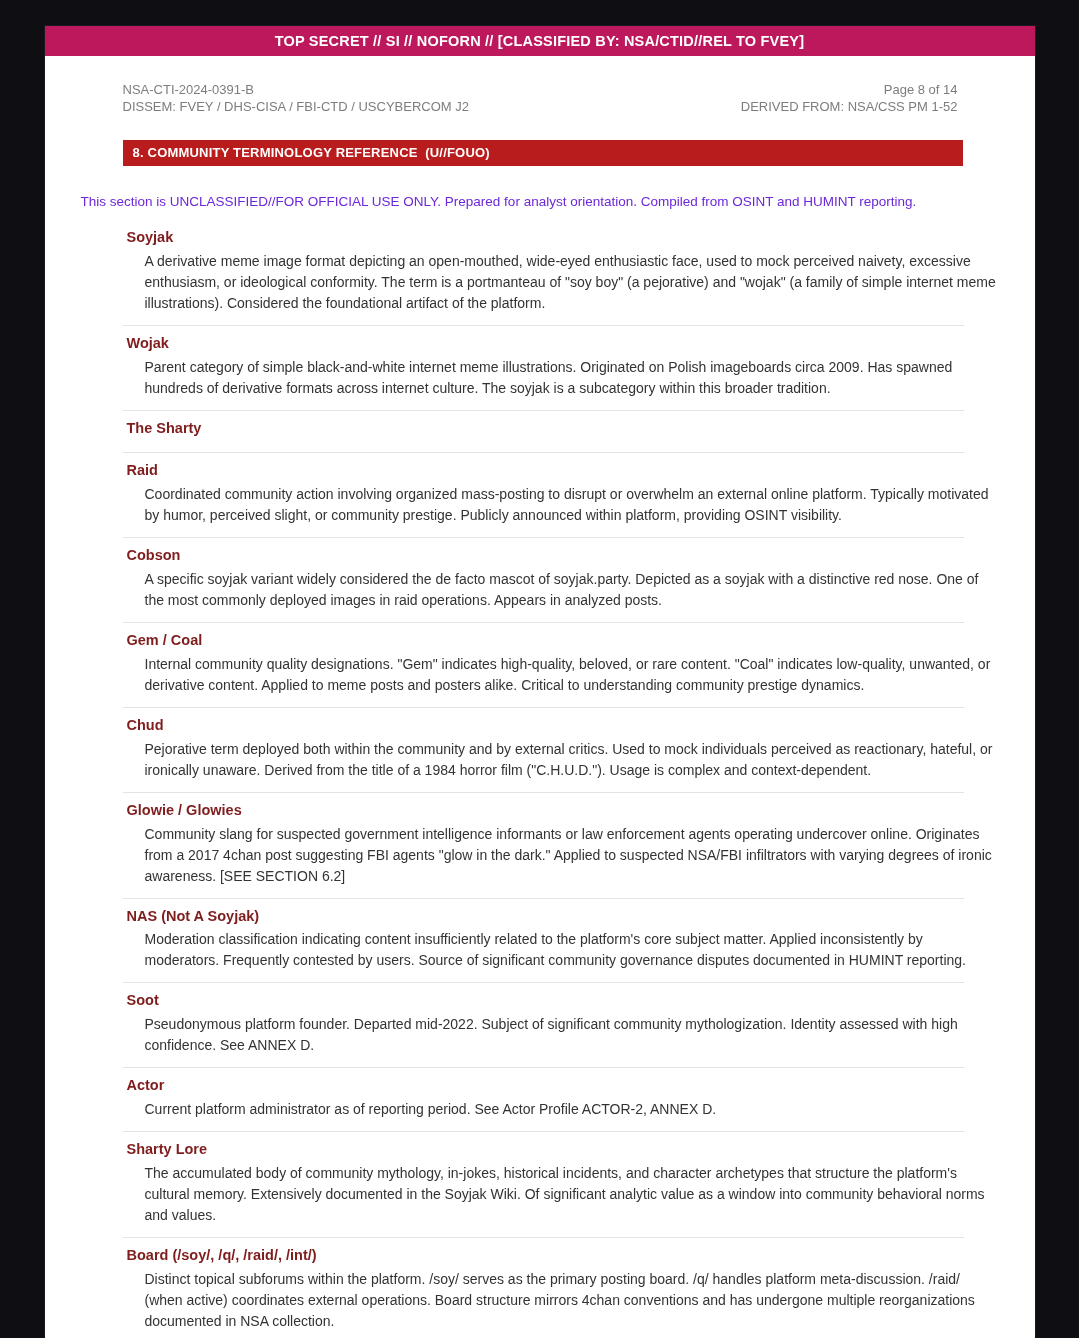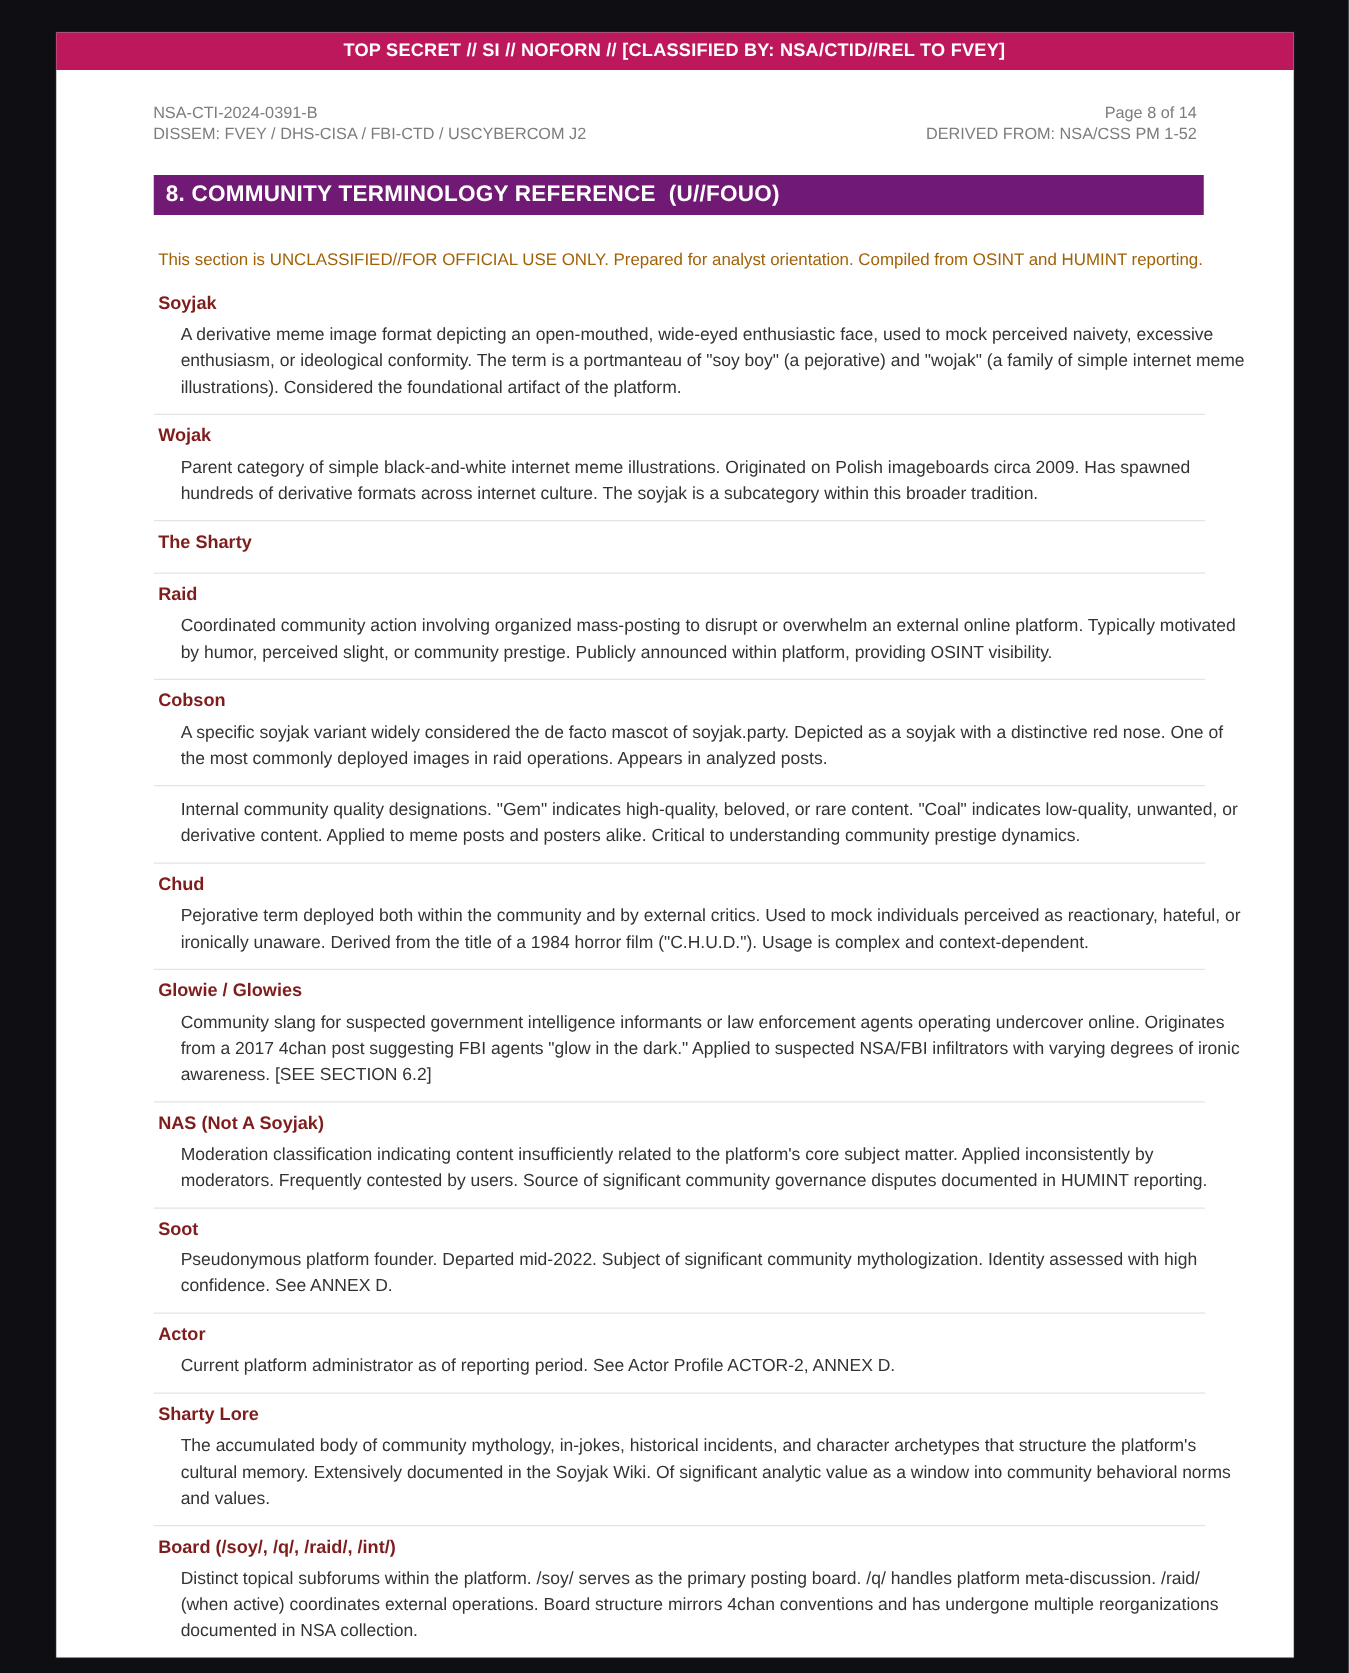--- a/index.html
+++ b/index.html
@@ -37,30 +37,30 @@
     color:#7d7d7d;
     font-size:13px;
     line-height:17px;
     margin-top:12px;
   }
   .doc-meta .right { text-align:right; }
   .section-bar {
     margin:25px 0 0 78px;
     width:840px;
     box-sizing:border-box;
-    background:#701a75;
+    background:#b91c1c;
     color:#ffffff;
     font-weight:bold;
-    font-size:18px;
+    font-size:13px;
     letter-spacing:0.2px;
     padding:5px 10px 6px 10px;
   }
   .intro {
-    margin:27px 20px 8px 82px;
-    color:#a16207;
+    margin:27px 20px 8px 36px;
+    color:#6d28d9;
     font-size:13.5px;
     line-height:1.4;
   }
   .terms { margin:0 18px 0 82px; }
   .term-divider {
     border-top:1px solid #e4e4e6;
     width:841px;
     margin-left:-4px;
     height:0;
   }
@@ -132,20 +132,21 @@
     </section>
 
     <div class="term-divider"></div>
     <section class="entry">
       <h3 class="term-name">Cobson</h3>
       <p class="term-def">A specific soyjak variant widely considered the de facto mascot of soyjak.party. Depicted as a soyjak with a distinctive red nose. One of the most commonly deployed images in raid operations. Appears in analyzed posts.</p>
     </section>
 
     <div class="term-divider"></div>
     <section class="entry">
+      <h3 class="term-name">Gem / Coal</h3>
       <p class="term-def">Internal community quality designations. "Gem" indicates high-quality, beloved, or rare content. "Coal" indicates low-quality, unwanted, or derivative content. Applied to meme posts and posters alike. Critical to understanding community prestige dynamics.</p>
     </section>
 
     <div class="term-divider"></div>
     <section class="entry">
       <h3 class="term-name">Chud</h3>
       <p class="term-def">Pejorative term deployed both within the community and by external critics. Used to mock individuals perceived as reactionary, hateful, or ironically unaware. Derived from the title of a 1984 horror film ("C.H.U.D."). Usage is complex and context-dependent.</p>
     </section>
 
     <div class="term-divider"></div>

